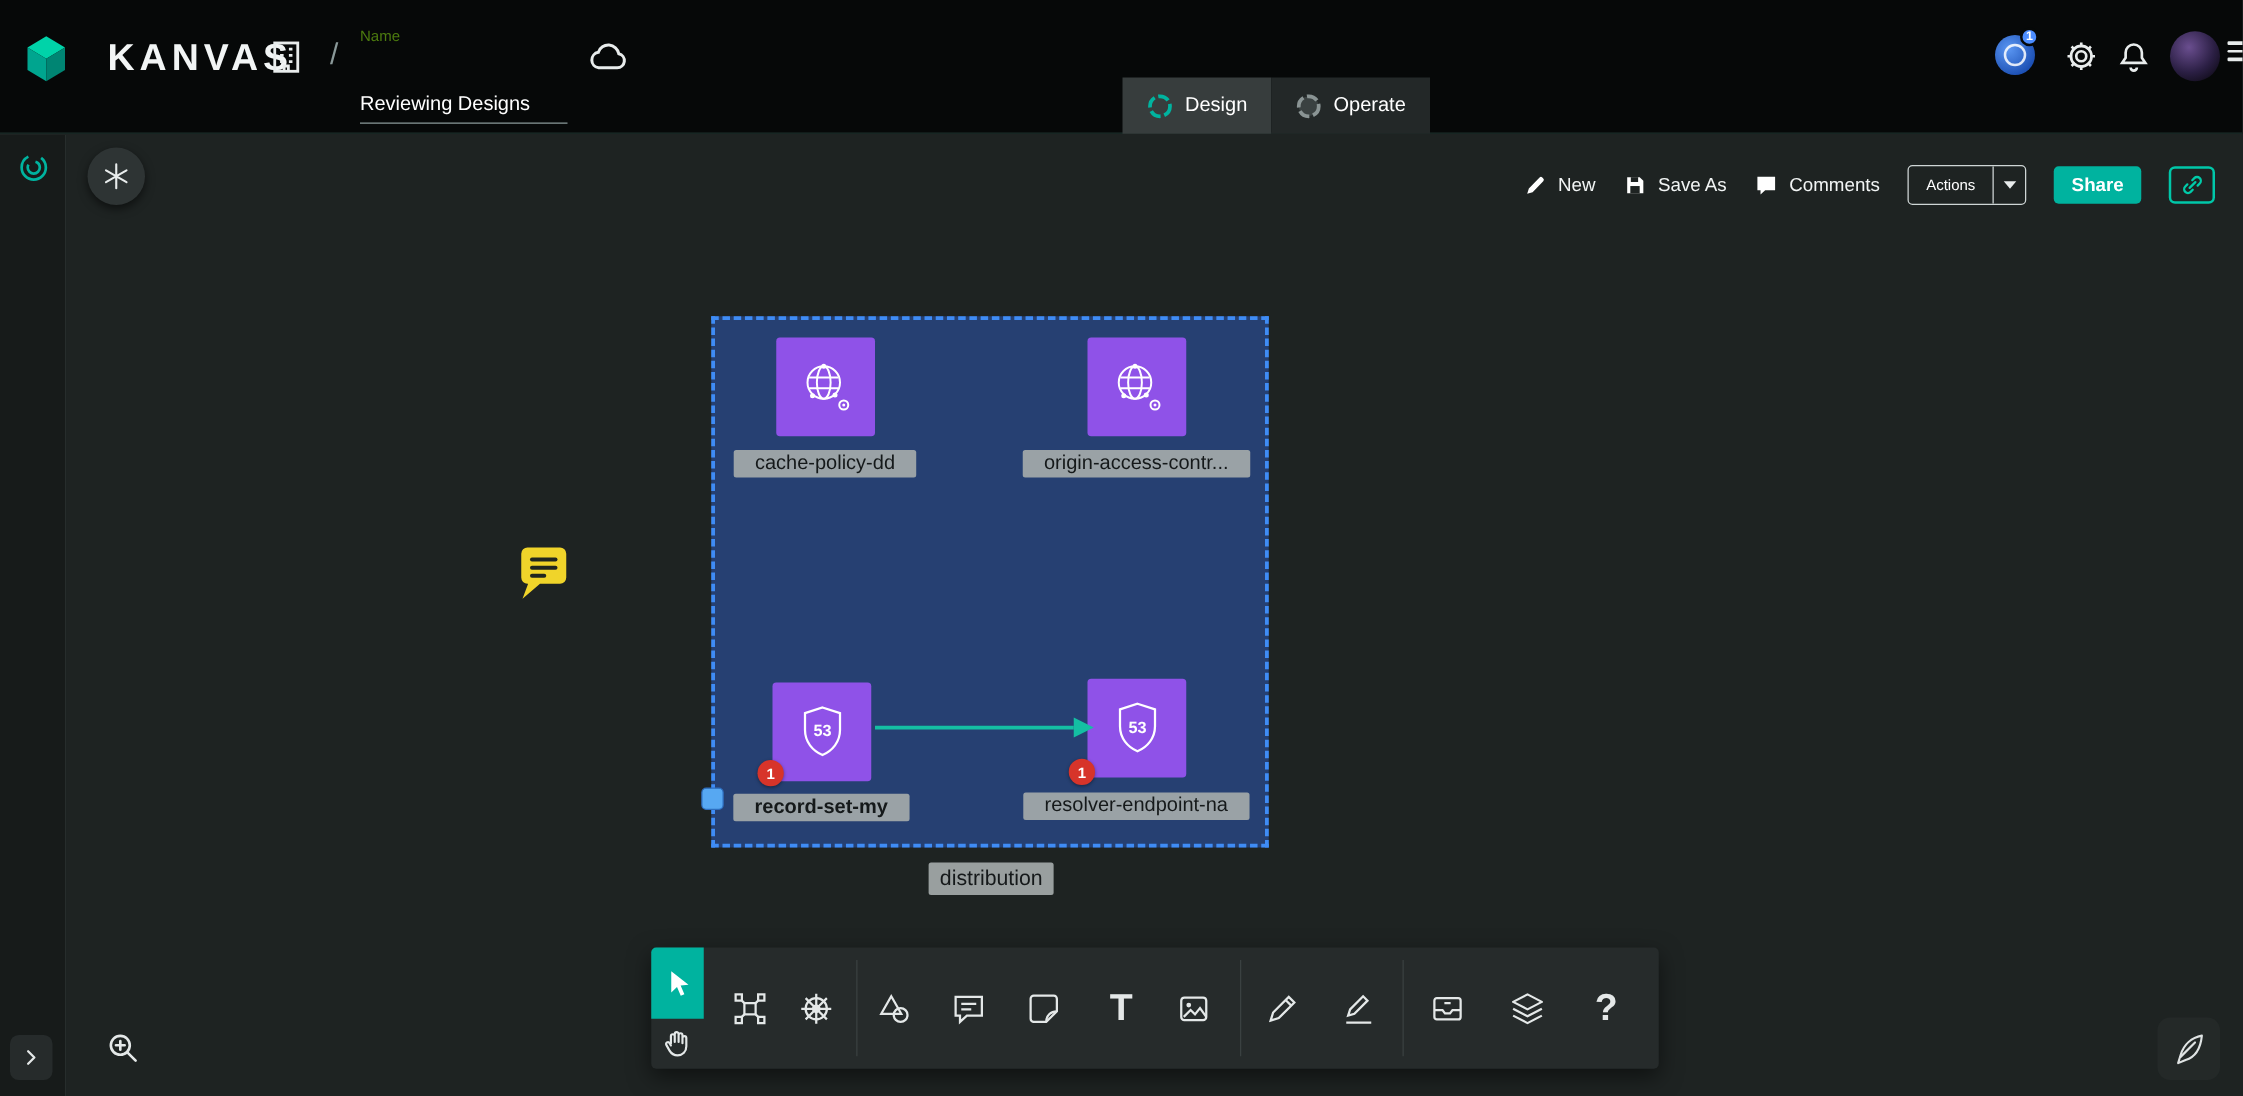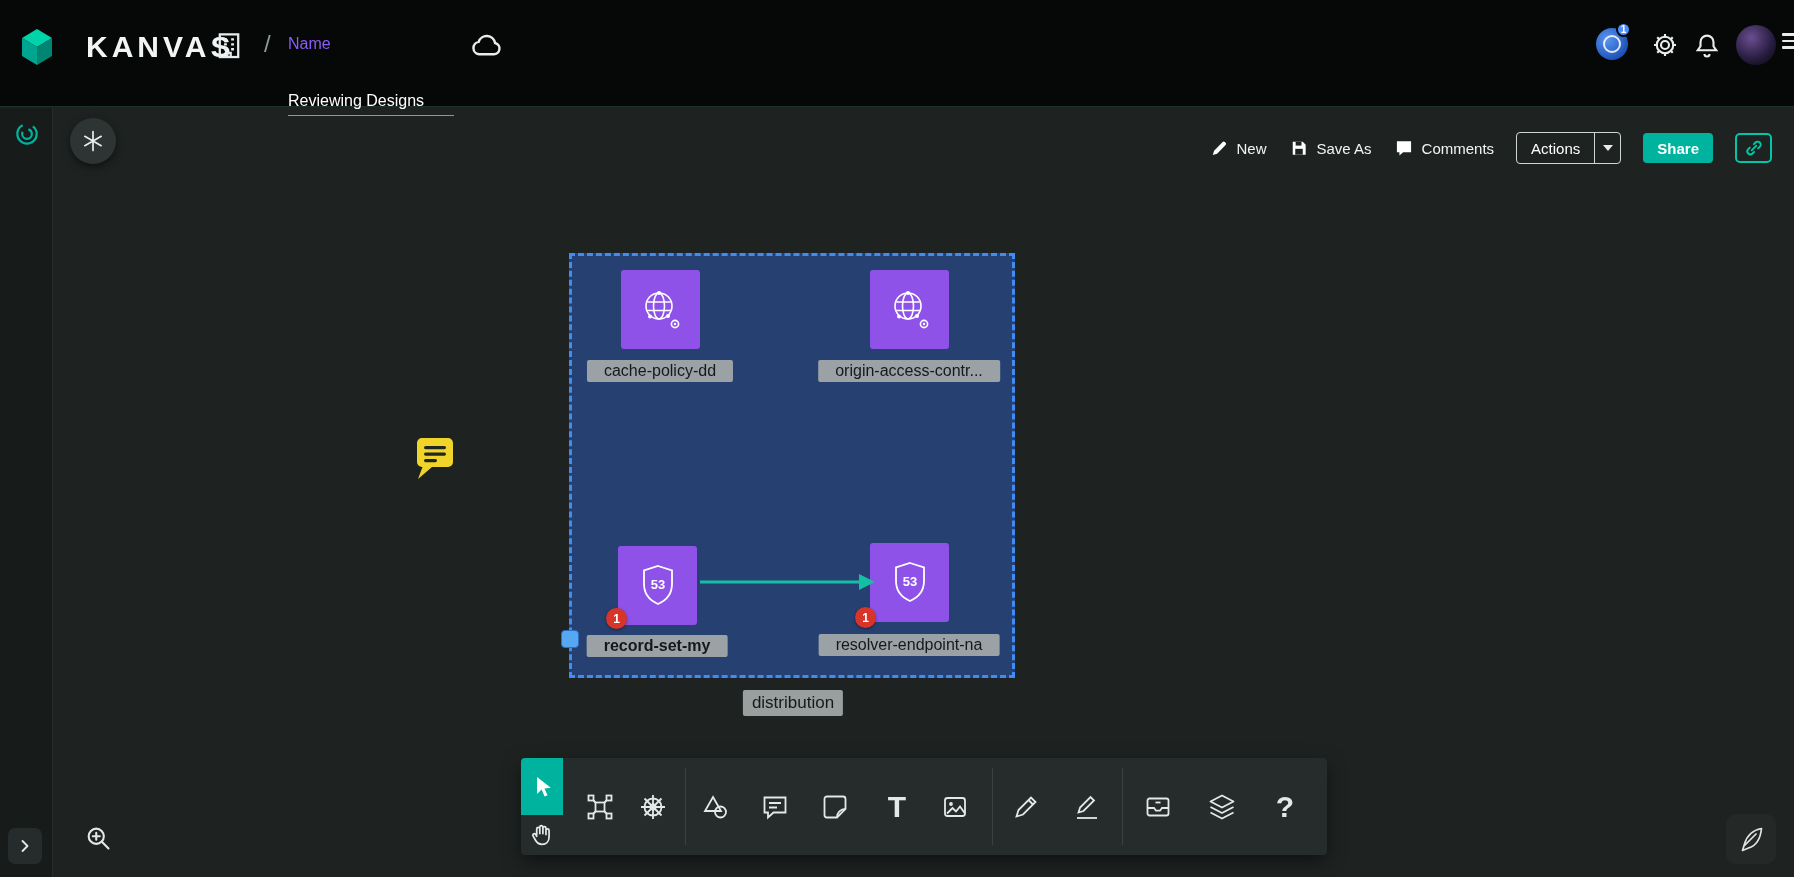--- a/index.html
+++ b/index.html
@@ -13,21 +13,21 @@
   svg { display:block; }
 
   
   .topbar { position:absolute; top:0; left:0; width:1794px; height:107px;
             background:#060808; border-bottom:1px solid #1d2f2b; z-index:20; }
   .logo { position:absolute; left:16px; top:26px; display:flex; align-items:center; gap:28px; }
   .logo-text { font-size:30px; font-weight:bold; letter-spacing:4px; color:#f2f5f5; }
   .building-icon { position:absolute; left:212px; top:28px; }
   .slash { position:absolute; left:264px; top:30px; font-size:24px; color:#8a9999; }
   .name-field { position:absolute; left:288px; top:22px; width:166px; }
-  .name-label { font-size:16px; color:#8b5cf6; margin-bottom:2px;margin-top:13px; }
+  .name-label { font-size:12px; color:#4d7c0f; margin-bottom:2px; }
   .name-input { background:transparent; border:none; border-bottom:1px solid #8a9999;
                 color:#fff; font-size:16px; width:166px; padding:3px 0 5px;
                 font-family:"Liberation Sans", sans-serif; outline:none;margin-top:34px; }
   .cloud-icon { position:absolute; left:468px; top:28px; }
 
   .tabs { position:absolute; left:898px; top:62px; height:45px; display:flex; }
   .tab { display:flex; align-items:center; gap:9px; padding:0 19px; font-size:16px; cursor:pointer; }
   .tab-active { background:#373d3d; }
   .tab-inactive { background:#232828; }
 
@@ -53,21 +53,21 @@
   .flower-btn { position:absolute; left:70px; top:118px; width:46px; height:46px; border-radius:50%;
                 background:#2e3434; box-shadow:0 3px 8px rgba(0,0,0,.55);
                 display:flex; align-items:center; justify-content:center; z-index:12; cursor:pointer; }
 
   
   .actions-row { position:absolute; top:130px; right:22px; height:36px;
                  display:flex; align-items:center; gap:22px; z-index:15; }
   .action-item { display:flex; align-items:center; gap:8px; font-size:15px; color:#f2f5f5; cursor:pointer; }
   .actions-btn { display:flex; border:1px solid #cfd6d6; border-radius:4px; height:32px;
                  overflow:hidden; cursor:pointer; }
-  .actions-main { padding:0 14px; display:flex; align-items:center; font-size:15px; }
+  .actions-main { padding:0 14px; display:flex; align-items:center; font-size:12px; }
   .actions-caret { width:26px; border-left:1px solid #cfd6d6; display:flex;
                    align-items:center; justify-content:center; }
   .caret-glyph { width:0; height:0; border-left:5px solid transparent; border-right:5px solid transparent;
                  border-top:6px solid #e8ecec; }
   .share-btn { background:#00B39F; color:#fff; border-radius:4px; height:30px; padding:0 14px;
                display:flex; align-items:center; font-size:15px; font-weight:bold; cursor:pointer; }
   .link-btn { width:37px; height:30px; border:2px solid #00C7A9; border-radius:5px;
               display:flex; align-items:center; justify-content:center; cursor:pointer; }
 
   
@@ -140,20 +140,38 @@
     <div class="name-label">Name</div>
     <input class="name-input" type="text" value="Reviewing Designs" style="">
   </div>
 
   <span class="cloud-icon">
     <svg width="36" height="34" viewBox="0 0 24 24" fill="none" stroke="#e8ecec" stroke-width="1.7">
       <path d="M7 18.5 h10.5 a4 4 0 0 0 .9-7.9 A6 6 0 0 0 6.8 9.8 4.4 4.4 0 0 0 7 18.5 z"></path>
     </svg>
   </span>
 
+  <nav class="tabs">
+    <div class="tab tab-active">
+      <span>
+        <svg width="22" height="22" viewBox="0 0 22 22">
+          <circle cx="11" cy="11" r="8" fill="none" stroke="#00B39F" stroke-width="3" stroke-dasharray="9 3"></circle>
+        </svg>
+      </span>
+      <span>Design</span>
+    </div>
+    <div class="tab tab-inactive">
+      <span>
+        <svg width="22" height="22" viewBox="0 0 22 22">
+          <circle cx="11" cy="11" r="8" fill="#3a4141" stroke="#8a9494" stroke-width="3" stroke-dasharray="9 3"></circle>
+        </svg>
+      </span>
+      <span>Operate</span>
+    </div>
+  </nav>
 
   <div class="ext-icon">
     <div class="ext-inner"></div>
     <div class="ext-badge">1</div>
   </div>
 
   <span class="gear-btn">
     <svg width="30" height="30" viewBox="0 0 24 24" fill="none" stroke="#e8ecec" stroke-width="1.7">
       <circle cx="12" cy="12" r="3.2"></circle>
       <circle cx="12" cy="12" r="6.6"></circle>

